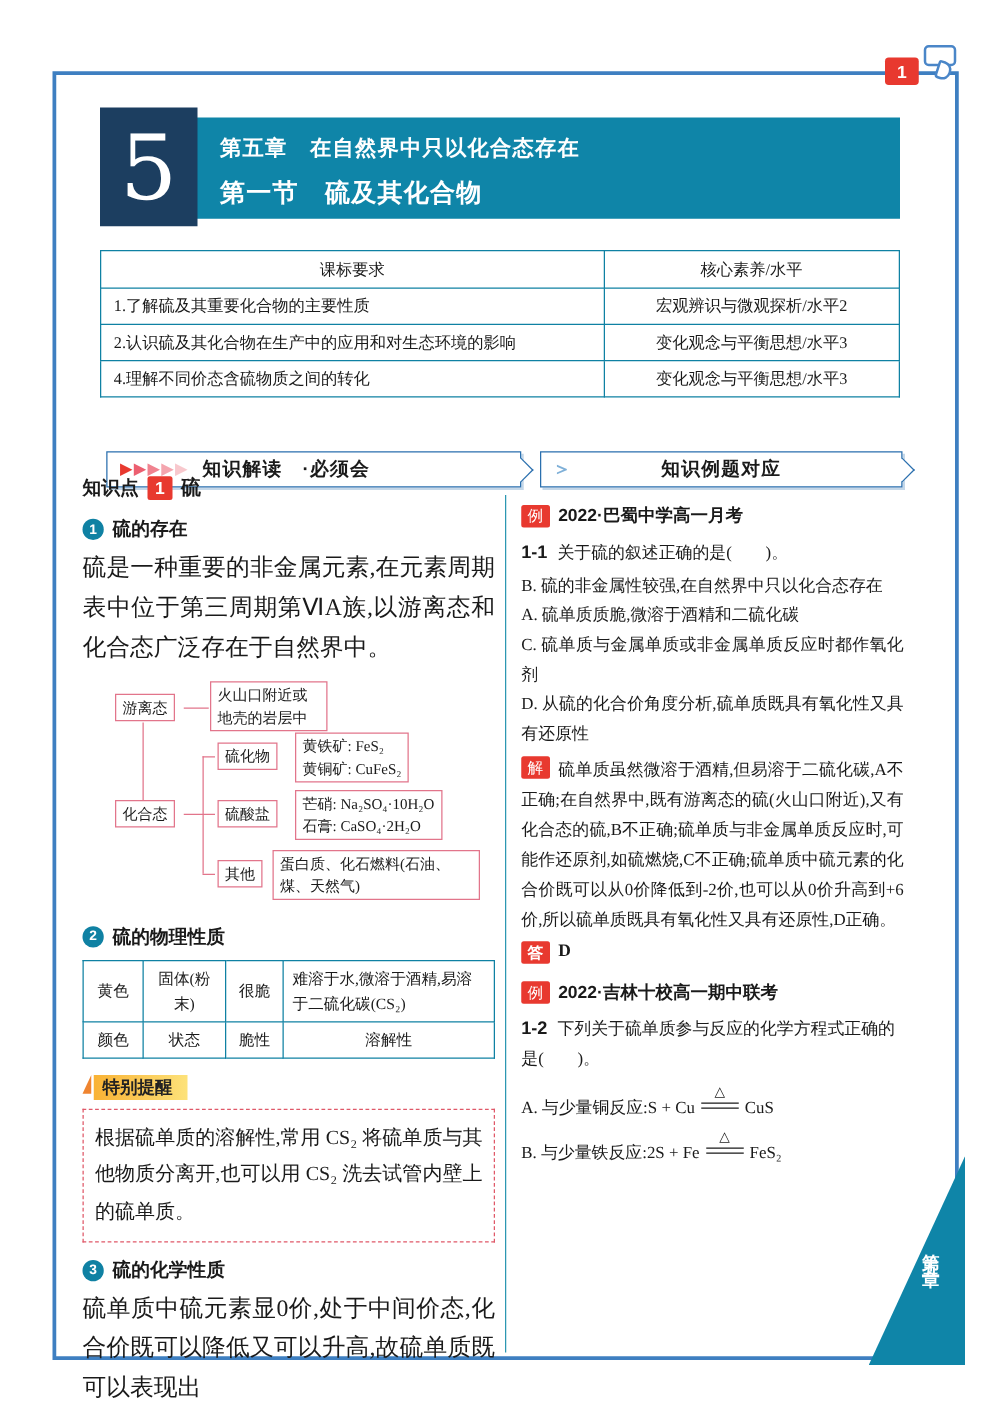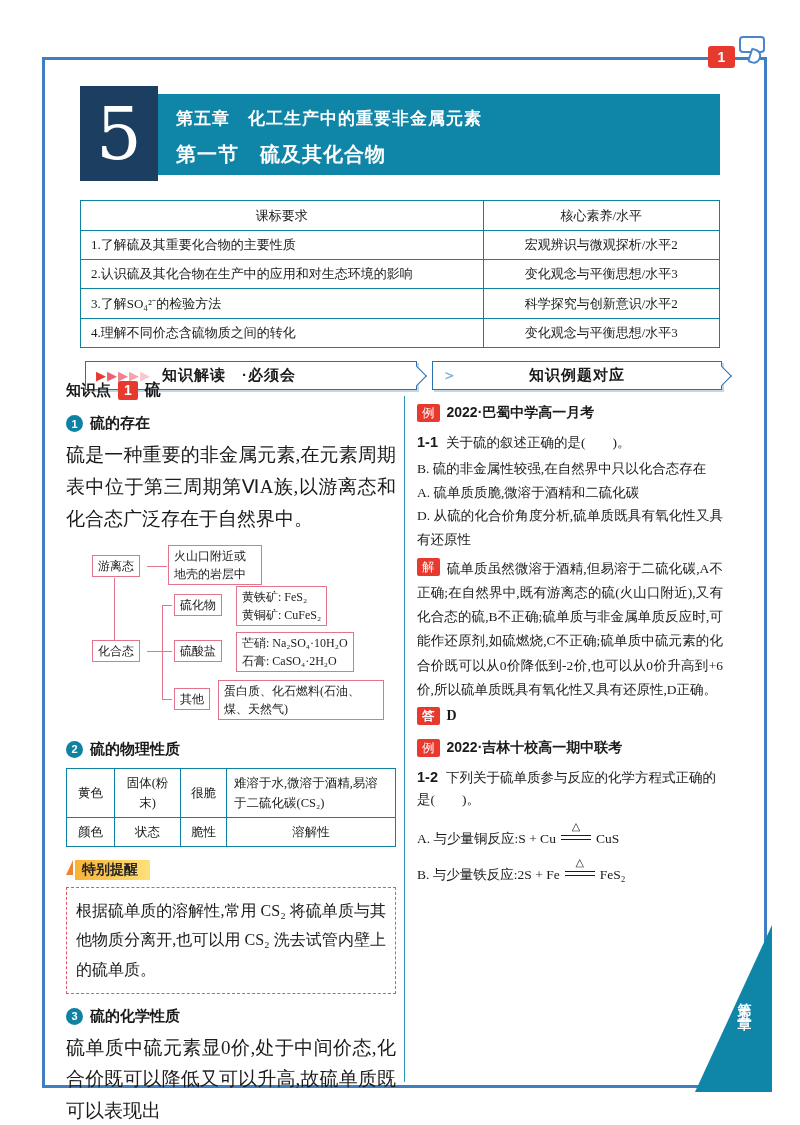--- a/index.html
+++ b/index.html
@@ -127,42 +127,38 @@
   <div class="frame"></div>
   <div class="corner"></div>
   <div class="side-tab">第五章</div>
   <div class="pagenum">1</div>
   <div class="flag">
     <div class="flag-bubble"></div>
     <div class="flag-hand"></div>
   </div>
 
   <div class="titlebar">
-    <div class="title1">第五章　化工生产中的重要非金属元素</div>
+    <div class="title1">第五章　在自然界中只以化合态存在</div>
     <div class="title2">第一节　硫及其化合物</div>
   </div>
   <div class="big5">5</div>
 
   <table class="objectives">
     <tbody>
         <tr>
       <th style="width:63%">课标要求</th>
       <th>核心素养/水平</th>
     </tr>
     <tr>
       <td class="req">1.了解硫及其重要化合物的主要性质</td>
       <td class="comp">宏观辨识与微观探析/水平2</td>
     </tr>
     <tr>
       <td class="req">2.认识硫及其化合物在生产中的应用和对生态环境的影响</td>
       <td class="comp">变化观念与平衡思想/水平3</td>
-    </tr>
-    <tr>
-      <td class="req">3.了解SO₄²⁻的检验方法</td>
-      <td class="comp">科学探究与创新意识/水平2</td>
     </tr>
     <tr>
       <td class="req">4.理解不同价态含硫物质之间的转化</td>
       <td class="comp">变化观念与平衡思想/水平3</td>
     </tr>
   </tbody>
     </table>
 
   <div class="banner banner-left">
     <span class="arrows">
@@ -267,20 +263,21 @@
       <span class="ex-src">2022·巴蜀中学高一月考</span>
     </div>
 
     <div class="qline">
       <span class="qnum">1-1</span><span>关于硫的叙述正确的是(　　)。</span>
     </div>
 
     <div class="options">
       <div class="option">B. 硫的非金属性较强,在自然界中只以化合态存在</div>
       <div class="option">A. 硫单质质脆,微溶于酒精和二硫化碳</div>
+      <div class="option">C. 硫单质与金属单质或非金属单质反应时都作氧化剂</div>
       <div class="option">D. 从硫的化合价角度分析,硫单质既具有氧化性又具有还原性</div>
     </div>
 
     <div class="solution">
       <span class="badge">解</span><span>硫单质虽然微溶于酒精,但易溶于二硫化碳,A不正确;在自然界中,既有游离态的硫(火山口附近),又有化合态的硫,B不正确;硫单质与非金属单质反应时,可能作还原剂,如硫燃烧,C不正确;硫单质中硫元素的化合价既可以从0价降低到-2价,也可以从0价升高到+6价,所以硫单质既具有氧化性又具有还原性,D正确。</span>
     </div>
 
     <div class="answer-row">
       <span class="badge">答</span>
       <span>D</span>

